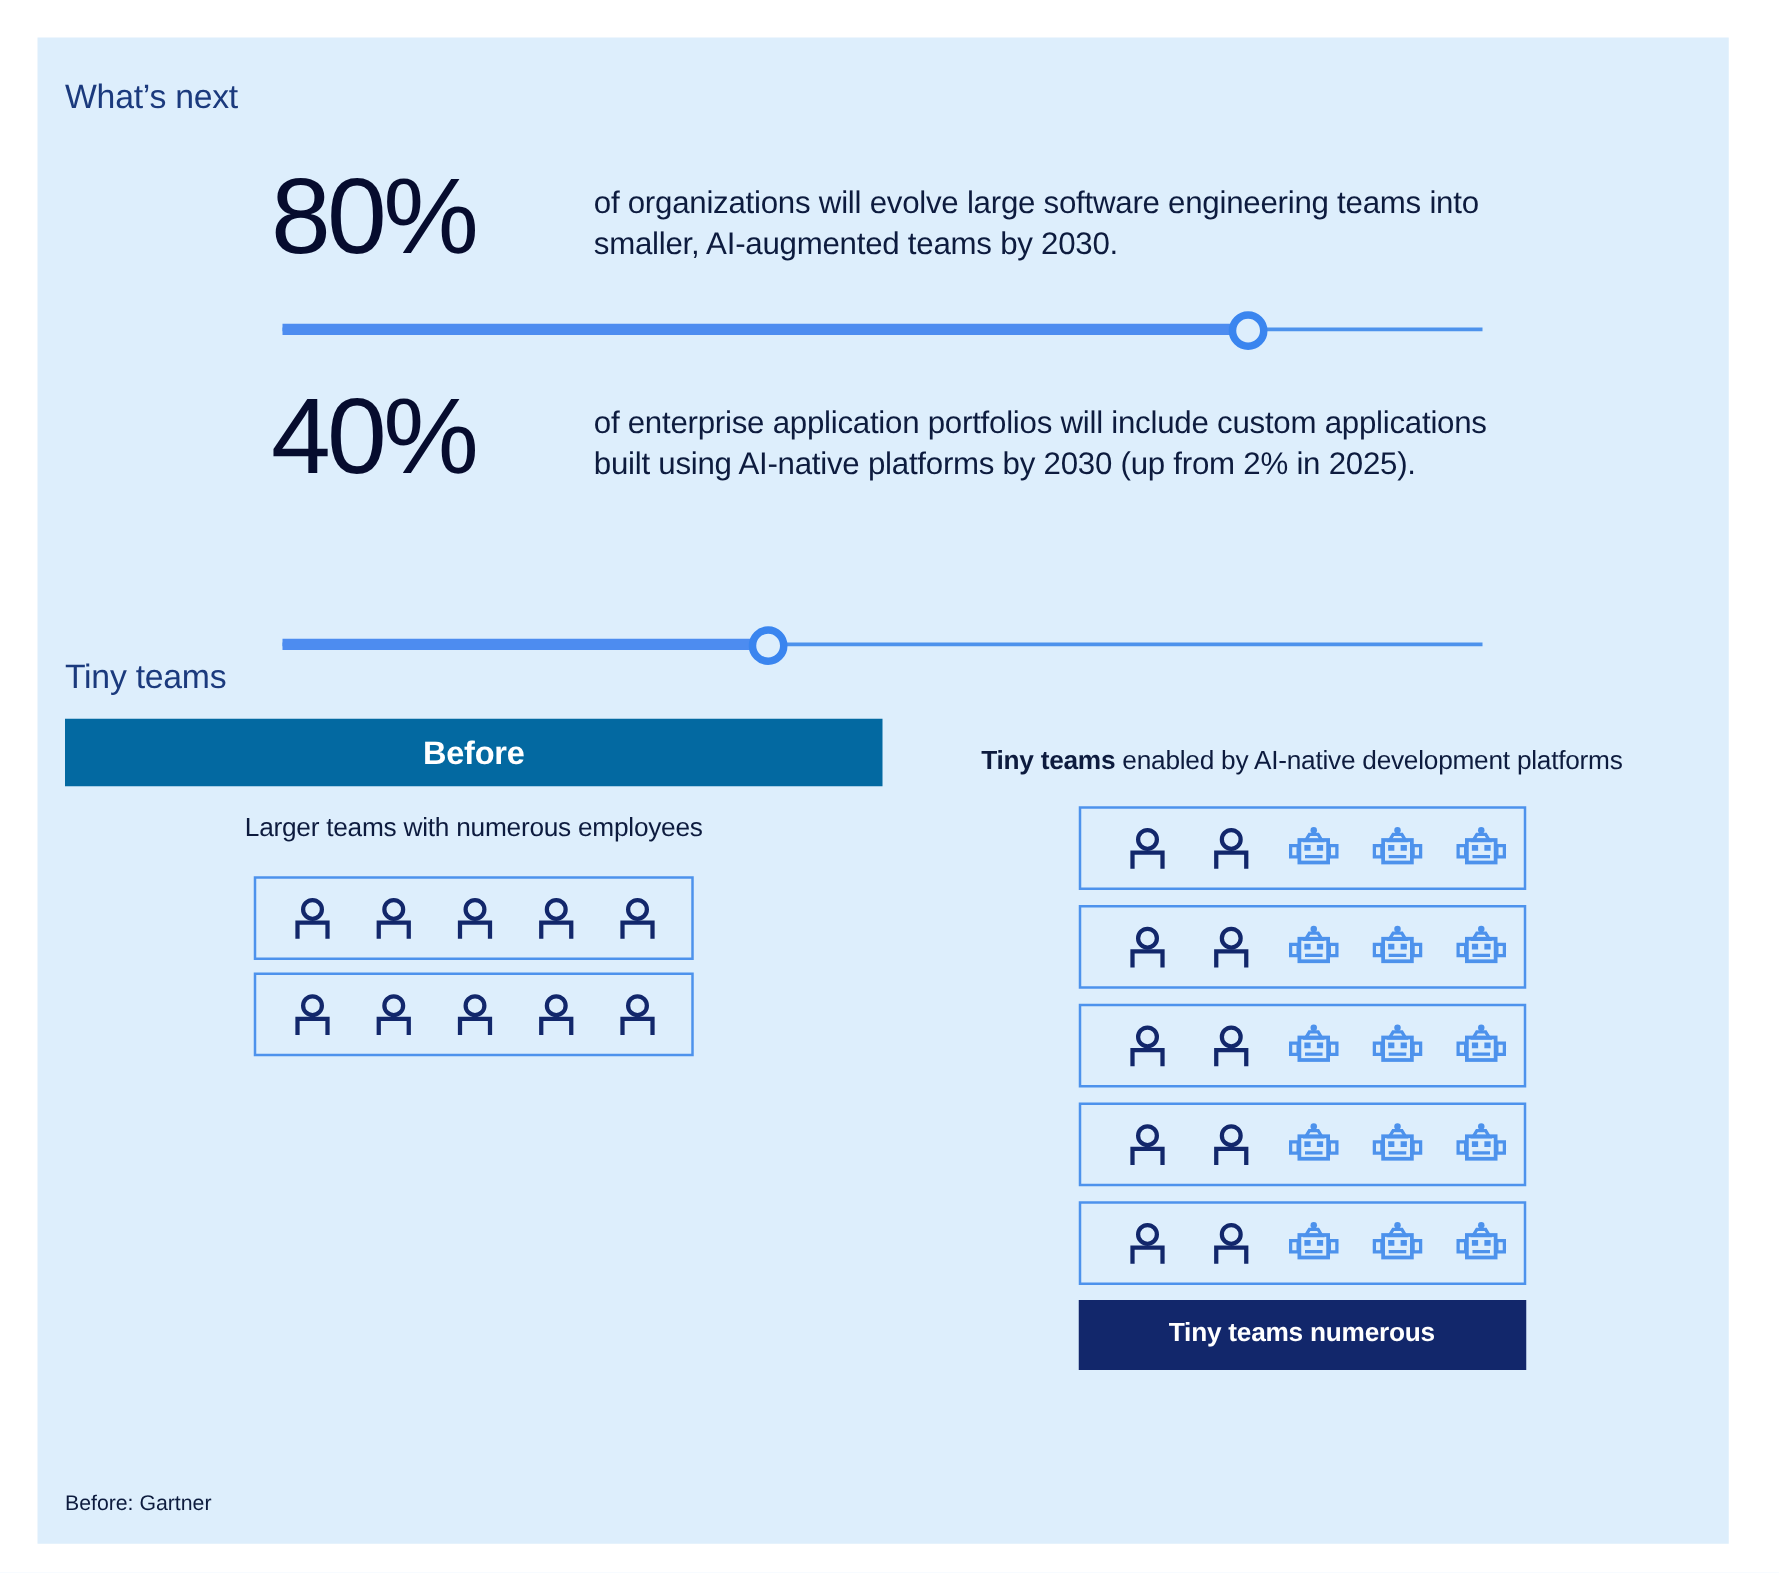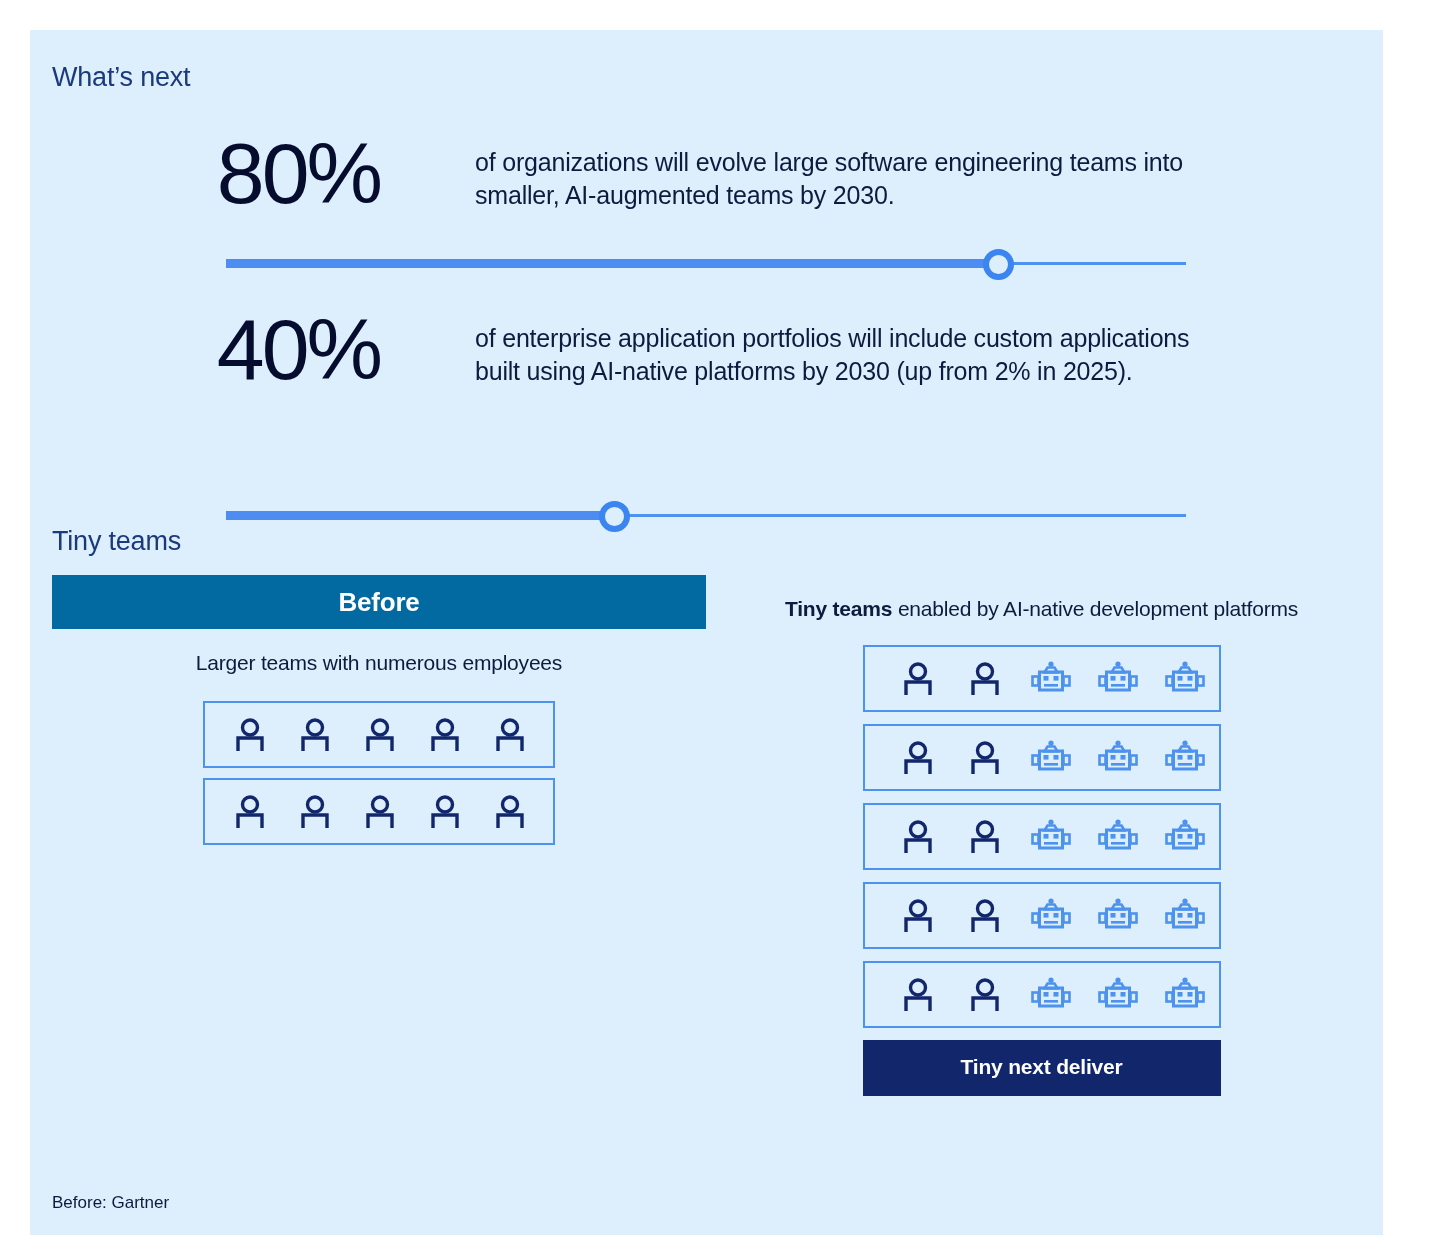--- a/index.html
+++ b/index.html
@@ -540,20 +540,20 @@
               <rect x="2.5" y="15.5" width="6" height="9" fill="none" stroke="#4d92ec" stroke-width="2.6"></rect>
               <rect x="33.5" y="15.5" width="6" height="9" fill="none" stroke="#4d92ec" stroke-width="2.6"></rect>
               <rect x="13.5" y="15" width="5" height="4.6" fill="#4d92ec"></rect>
               <rect x="23.5" y="15" width="5" height="4.6" fill="#4d92ec"></rect>
               <rect x="14" y="23" width="14" height="2.6" fill="#4d92ec"></rect>
             </svg>
           </span>
         </div>
       </div>
     <div class="deliver-banner">
-      <div>Tiny next deliver</div>
+      <div>Tiny teams numerous</div>
     </div>
 
   </div>
 
   <div id="source-note">Before: Gartner</div>
 
 </div>
 
 </body></html>

